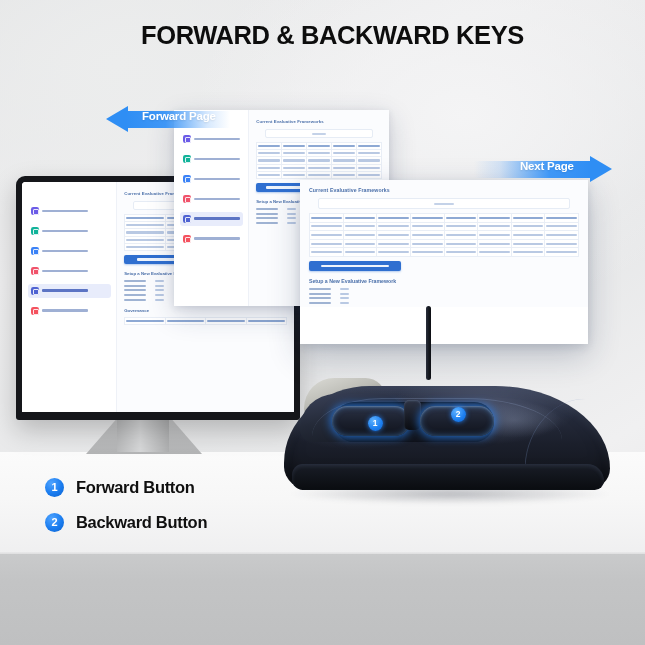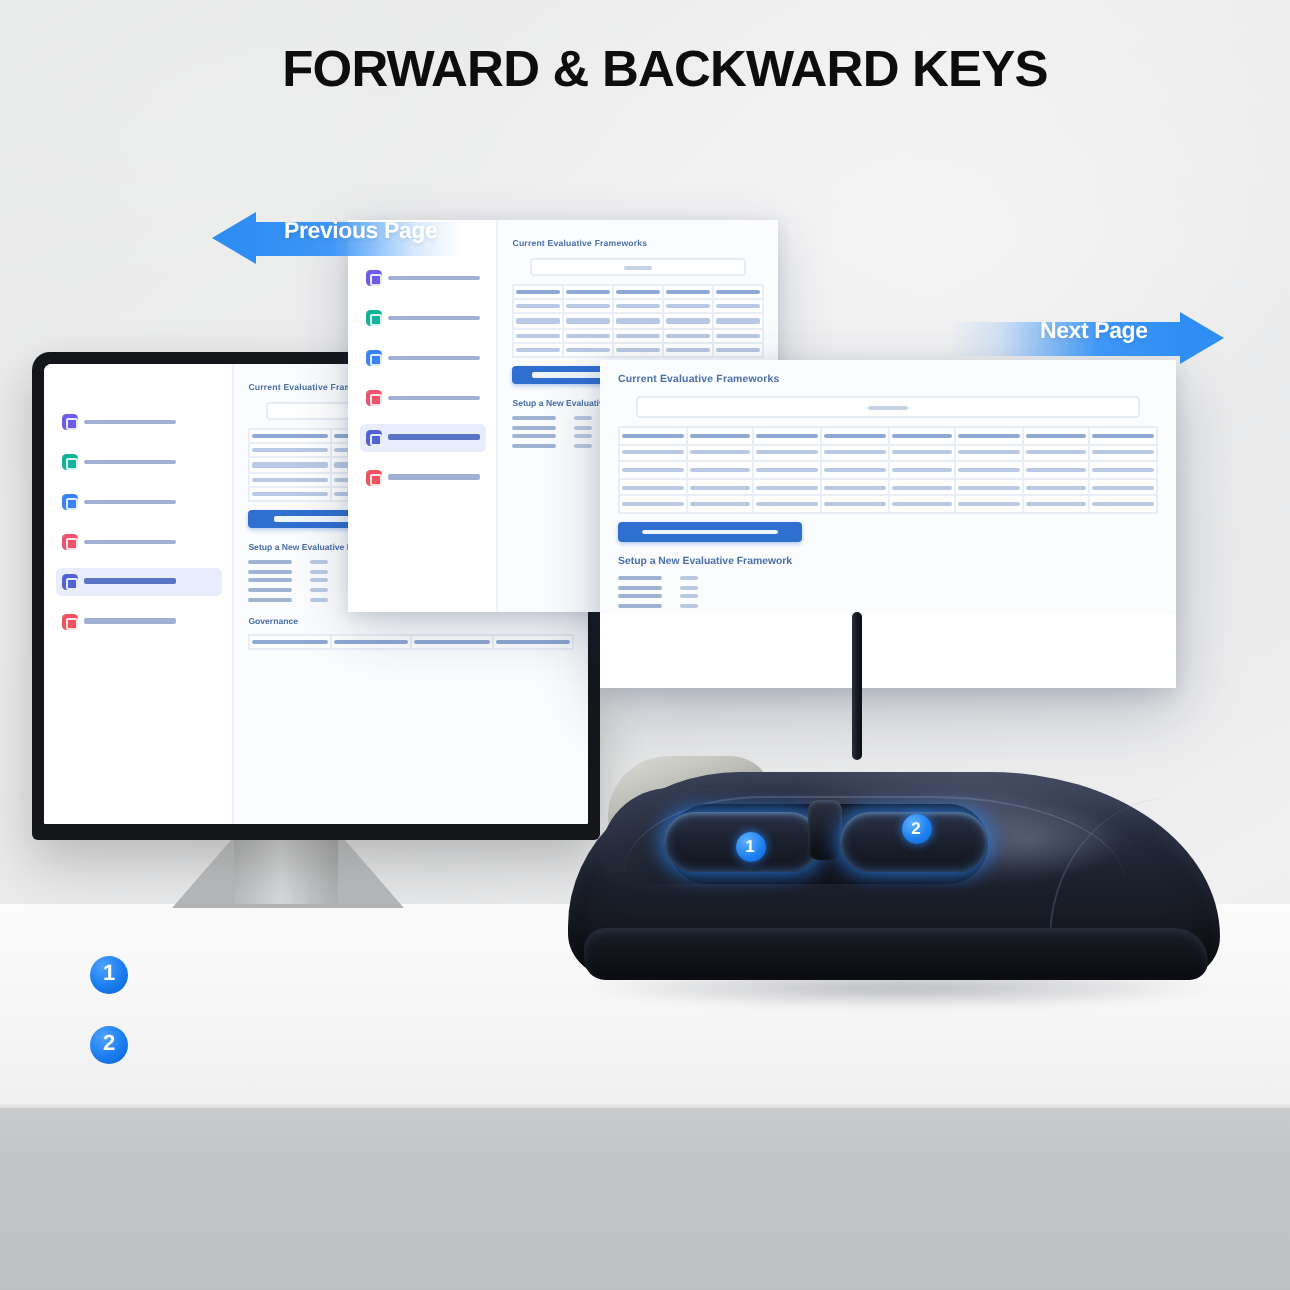--- a/index.html
+++ b/index.html
@@ -711,21 +711,21 @@
           <span class="lb"></span>
           <span class="vl"></span>
         </div>
     </div>
   </div>
 </div>
 
 <div class="arrow arrow-left">
   <span class="head"></span>
   <span class="bar"></span>
-  <span class="arrow-label">Previous Page</span>
+  <span class="arrow-label">Forward Page</span>
 </div>
 <div class="arrow arrow-right">
   <span class="bar"></span>
   <span class="head"></span>
   <span class="arrow-label">Next Page</span>
 </div>
 
 <div class="mouse">
   <div class="mouse-shadow"></div>
   <div class="mouse-cable"></div>
@@ -742,17 +742,19 @@
   </div>
   <div class="wheel-nub"></div>
   <div class="thumb-btn b2">
     <span class="badge-sm">2</span>
   </div>
 </div>
 
 <div class="legend">
   <div class="legend-row">
     <span class="badge-lg">1</span>
+    <span class="legend-txt">Forward Button</span>
   </div>
   <div class="legend-row">
     <span class="badge-lg">2</span>
+    <span class="legend-txt">Backward Button</span>
   </div>
 </div>
 
 </body></html>

